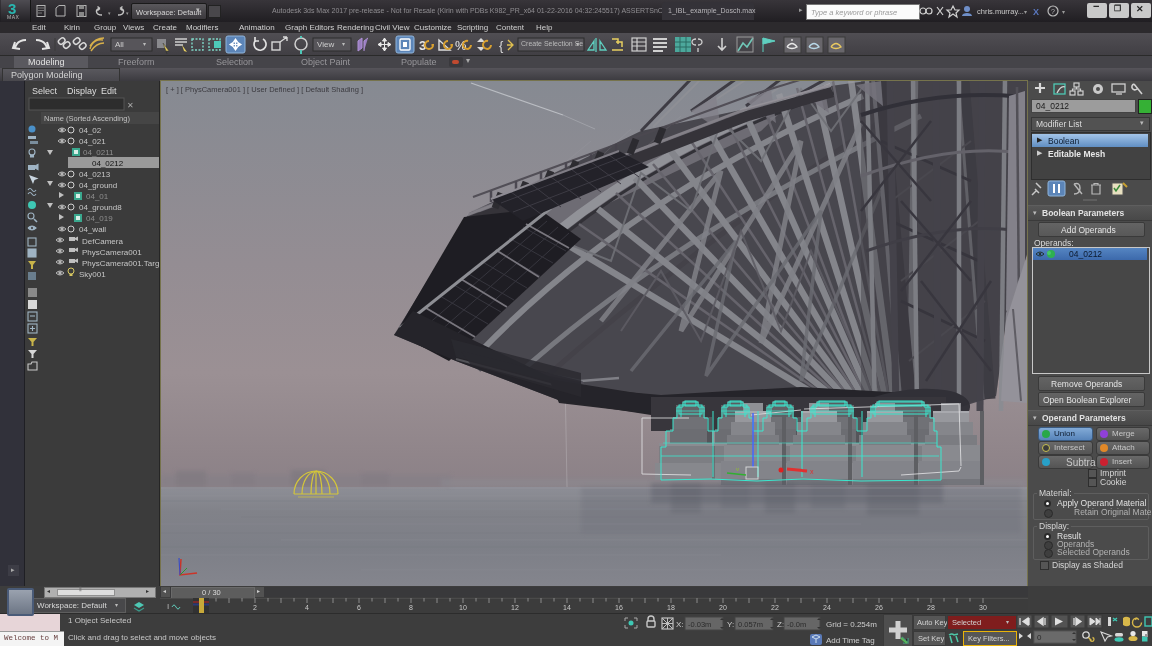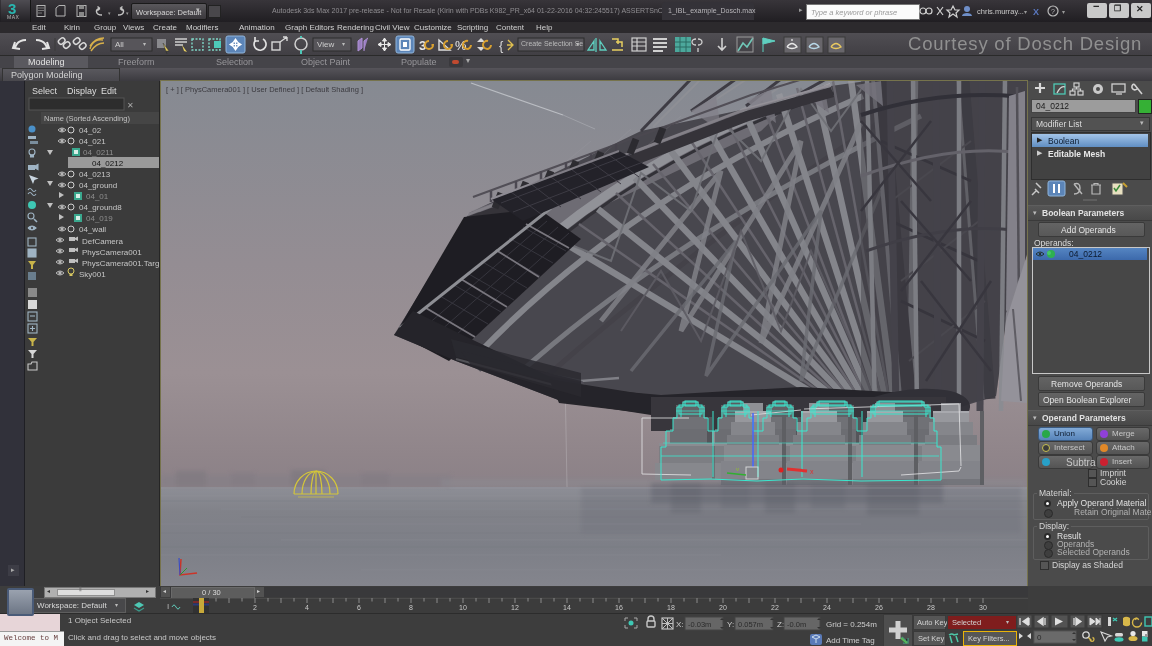--- a/index.html
+++ b/index.html
@@ -167,21 +167,20 @@
   <g>
    <rect x="784" y="4" width="17" height="16" fill="#68666b" stroke="#3a3a3a"></rect>
           <path d="M787,14 q5,-7 10,0 q-5,3 -10,0 M792,8 l0,-2" stroke="#e8e8e8" fill="none" stroke-width="1.3"></path>
    <rect x="806" y="4" width="17" height="16" fill="#68666b" stroke="#3a3a3a"></rect>
           <path d="M809,14 q5,-7 10,0 q-5,3 -10,0" stroke="#b8d8e8" fill="none" stroke-width="1.3"></path>
    <rect x="828" y="4" width="17" height="16" fill="#68666b" stroke="#3a3a3a"></rect>
           <path d="M831,14 q5,-7 10,0 q-5,3 -10,0" stroke="#e8c860" fill="none" stroke-width="1.3"></path>
   </g>
  </svg>
 </div>
-<span class="txt" style="left:908px;top:33px;font-size:18.5px;color:#989898;opacity:.9;letter-spacing:.8px;">Courtesy of Dosch Design</span>
 
 <div class="abs" style="left:0;top:56px;width:1152px;height:12px;background:#454449;"></div>
 <div class="abs" style="left:0;top:68px;width:1152px;height:13px;background:linear-gradient(#56545a,#3b3a3f);"></div>
 <div class="abs" style="left:14px;top:56px;width:74px;height:12px;background:#5a595f;">
       <span class="txt" style="left:14px;top:1px;font-size:9px;color:#e2e2e2;">Modeling</span>
     </div>
 <span class="txt" style="left:118px;top:57px;font-size:9px;color:#97969a;">Freeform</span>
 <span class="txt" style="left:216px;top:57px;font-size:9px;color:#97969a;">Selection</span>
 <span class="txt" style="left:301px;top:57px;font-size:9px;color:#97969a;">Object Paint</span>
 <span class="txt" style="left:401px;top:57px;font-size:9px;color:#97969a;">Populate</span>

